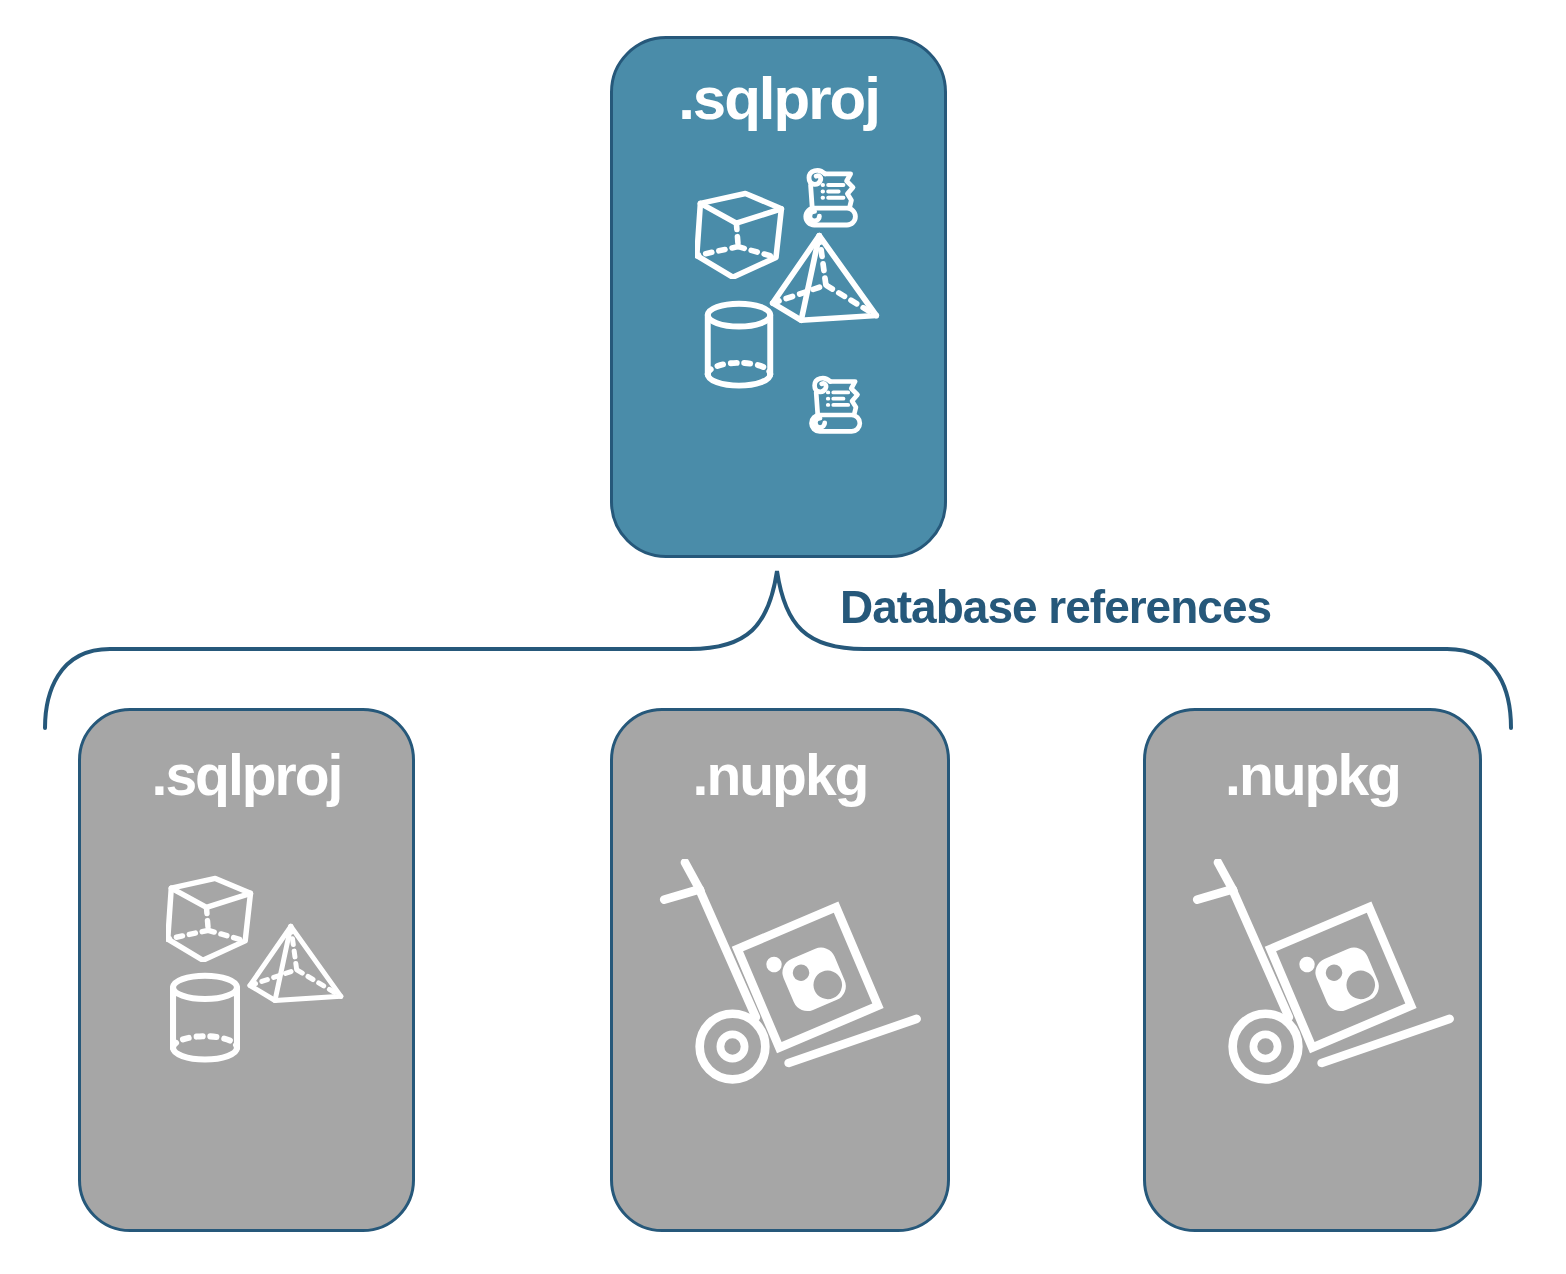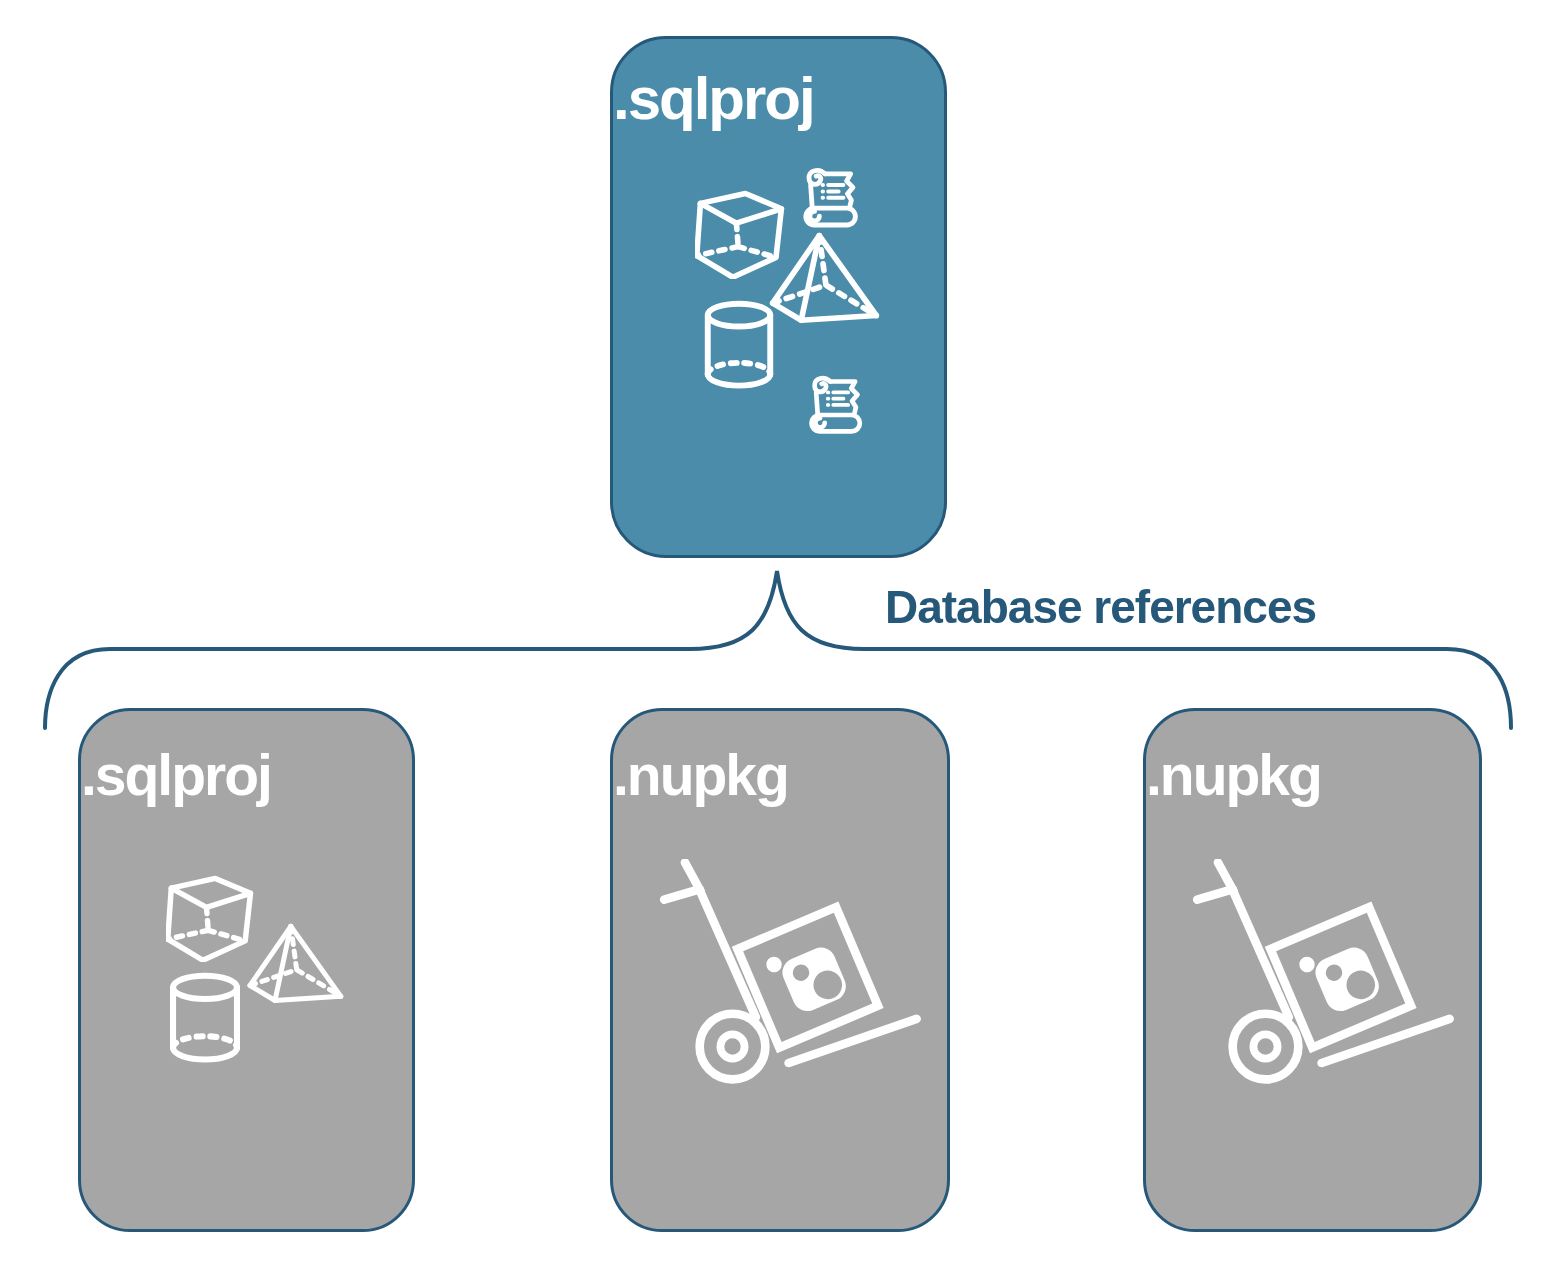--- a/index.html
+++ b/index.html
@@ -3,31 +3,31 @@
 <meta charset="utf-8">
 <style>
   html,body{margin:0;padding:0;background:#ffffff;}
   .canvas{
     position:relative;width:1566px;height:1274px;background:#ffffff;overflow:hidden;
     font-family:"Liberation Sans", sans-serif;
   }
   .brace-svg{position:absolute;left:0;top:0;width:1566px;height:1274px;pointer-events:none;}
   .connector-label{
     position:absolute;left:840px;top:580px;
-    font-size:46px;font-weight:bold;color:#26587A;letter-spacing:-1px;white-space:nowrap;margin-left:45px;
+    font-size:46px;font-weight:bold;color:#26587A;letter-spacing:-1px;white-space:nowrap;
   }
   .box{position:absolute;box-sizing:border-box;border:3.5px solid #26587A;}
   .box-blue{background:#4A8CA9;border-radius:56px;}
   .box-gray{background:#A6A6A6;border-radius:52px;}
   .box-root{left:610px;top:36px;width:337px;height:522px;}
   .box-child1{left:78px;top:708px;width:337px;height:524px;}
   .box-child2{left:610px;top:708px;width:340px;height:524px;}
   .box-child3{left:1143px;top:708px;width:339px;height:524px;}
   .box-label{
-    position:absolute;left:0;right:0;top:30px;
+    position:absolute;left:0;right:0;top:30px;text-align:center;
     font-size:60px;font-weight:bold;color:#ffffff;letter-spacing:-2px;line-height:1;
   }
   .box-child1 .box-label,.box-child2 .box-label,.box-child3 .box-label{top:36px;font-size:57px;}
   .ic{position:absolute;}
   
   .root-cube{left:82px;top:150px;width:90px;height:90px;}
   .root-scroll1{left:180px;top:122px;width:80px;height:80px;}
   .root-pyramid{left:154px;top:191px;width:114px;height:95px;}
   .root-cylinder{left:88px;top:260px;width:76px;height:93px;}
   .root-scroll2{left:186px;top:330px;width:78px;height:78px;}

